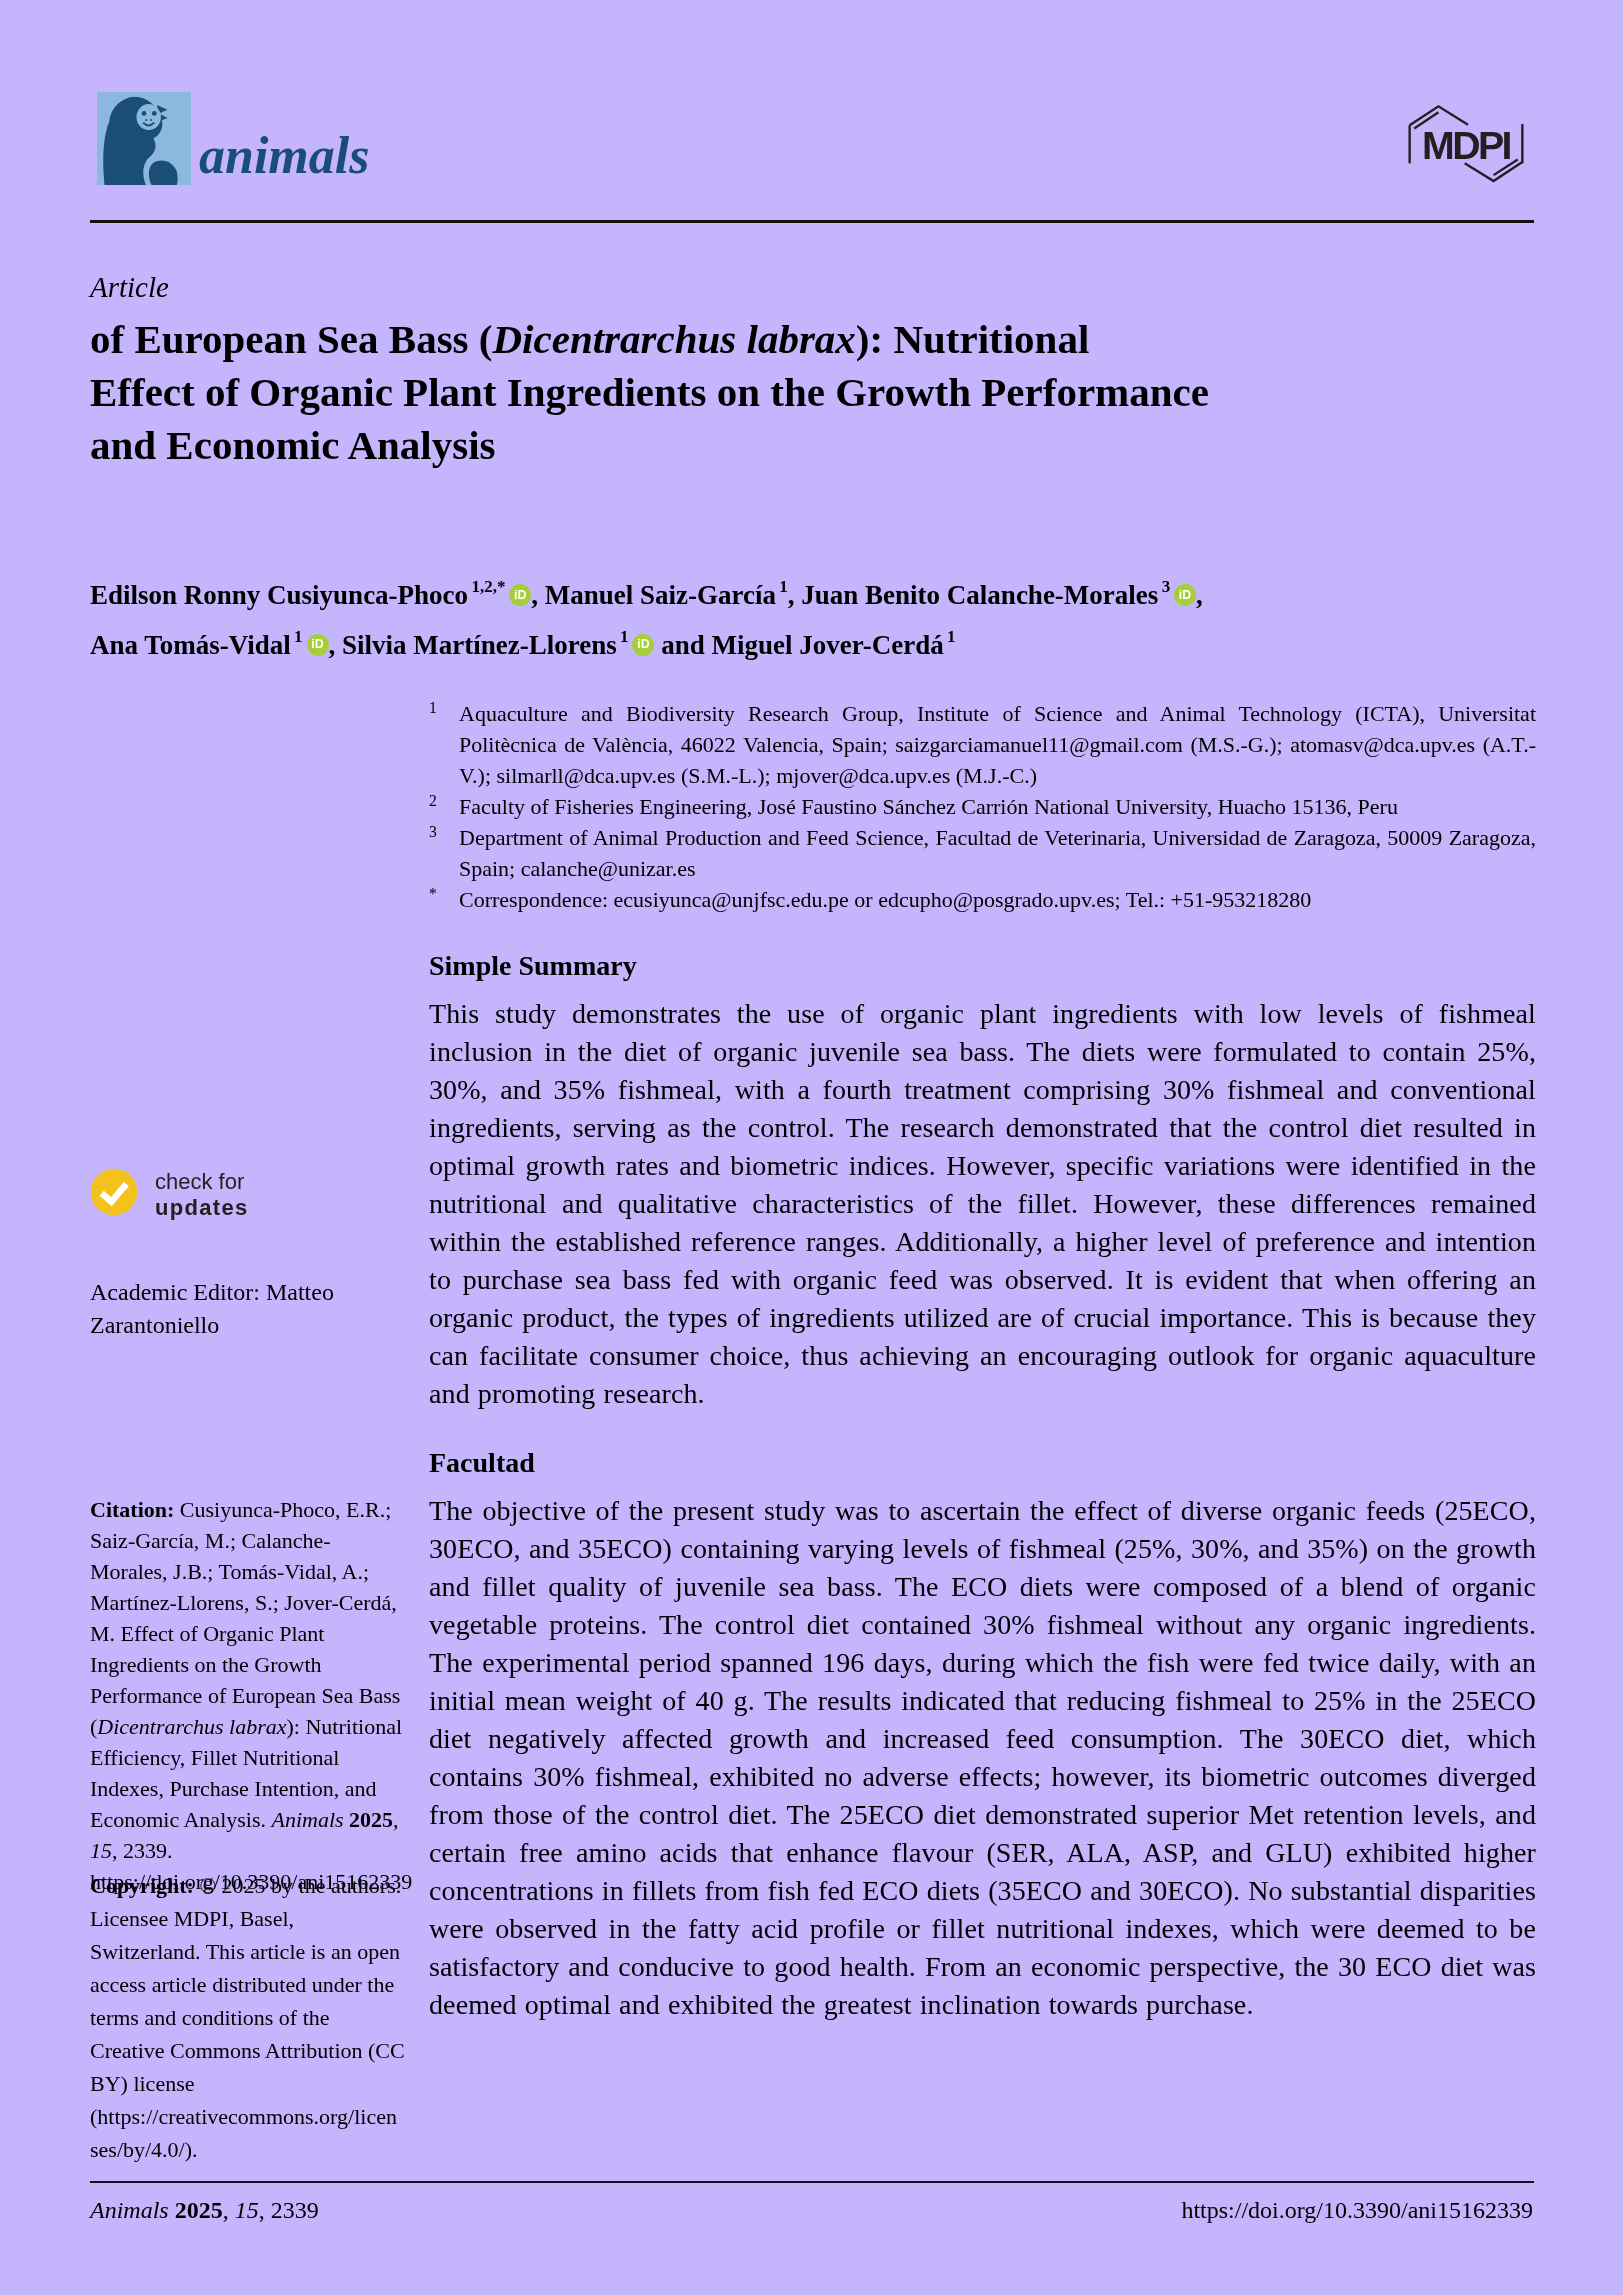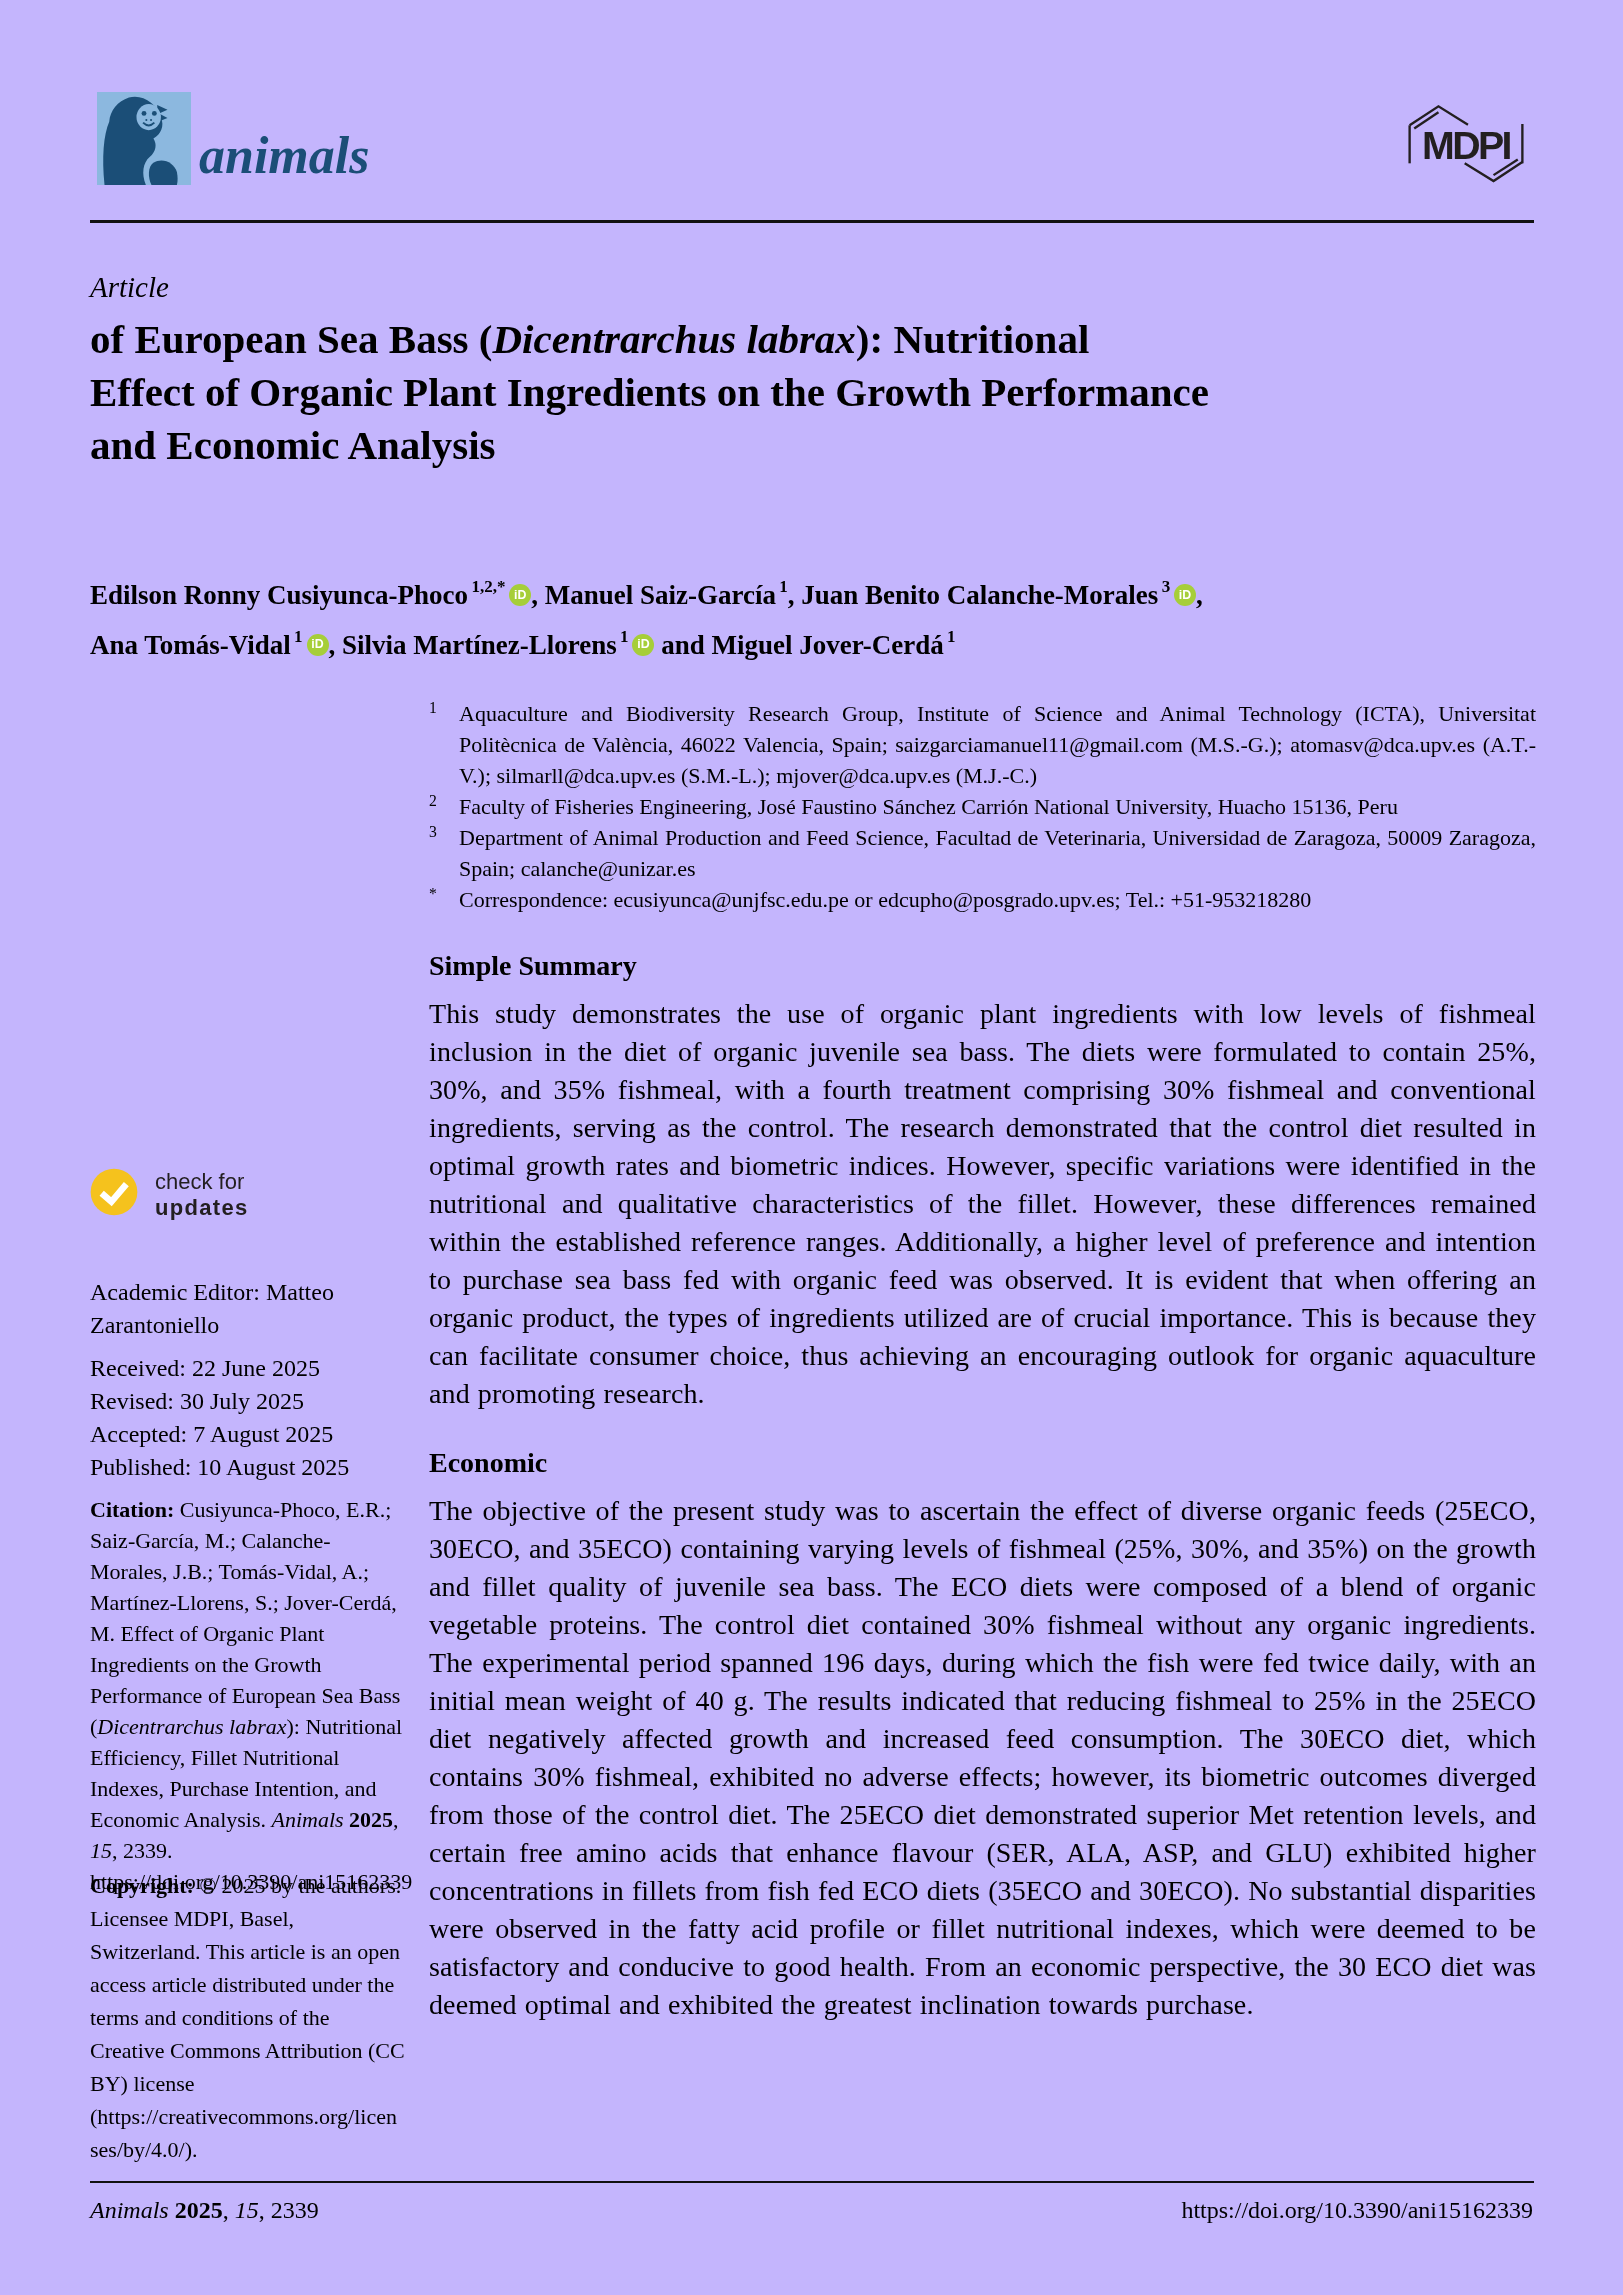--- a/index.html
+++ b/index.html
@@ -133,42 +133,36 @@
     </div>
     <div class="aff-row">
       <span class="aff-marker">*</span>
       <span class="aff-text">Correspondence: ecusiyunca@unjfsc.edu.pe or edcupho@posgrado.upv.es; Tel.: +51-953218280</span>
     </div>
   </div>
 
   <div class="section-heading" style="top:950px;">Simple Summary</div>
   <div class="body-text" style="top:995px;">This study demonstrates the use of organic plant ingredients with low levels of fishmeal inclusion in the diet of organic juvenile sea bass. The diets were formulated to contain 25%, 30%, and 35% fishmeal, with a fourth treatment comprising 30% fishmeal and conventional ingredients, serving as the control. The research demonstrated that the control diet resulted in optimal growth rates and biometric indices. However, specific variations were identified in the nutritional and qualitative characteristics of the fillet. However, these differences remained within the established reference ranges. Additionally, a higher level of preference and intention to purchase sea bass fed with organic feed was observed. It is evident that when offering an organic product, the types of ingredients utilized are of crucial importance. This is because they can facilitate consumer choice, thus achieving an encouraging outlook for organic aquaculture and promoting research.</div>
 
-  <div class="section-heading" style="top:1447px;">Economic</div>
+  <div class="section-heading" style="top:1447px;">Facultad</div>
   <div class="body-text" style="top:1492px;">The objective of the present study was to ascertain the effect of diverse organic feeds (25ECO, 30ECO, and 35ECO) containing varying levels of fishmeal (25%, 30%, and 35%) on the growth and fillet quality of juvenile sea bass. The ECO diets were composed of a blend of organic vegetable proteins. The control diet contained 30% fishmeal without any organic ingredients. The experimental period spanned 196 days, during which the fish were fed twice daily, with an initial mean weight of 40 g. The results indicated that reducing fishmeal to 25% in the 25ECO diet negatively affected growth and increased feed consumption. The 30ECO diet, which contains 30% fishmeal, exhibited no adverse effects; however, its biometric outcomes diverged from those of the control diet. The 25ECO diet demonstrated superior Met retention levels, and certain free amino acids that enhance flavour (SER, ALA, ASP, and GLU) exhibited higher concentrations in fillets from fish fed ECO diets (35ECO and 30ECO). No substantial disparities were observed in the fatty acid profile or fillet nutritional indexes, which were deemed to be satisfactory and conducive to good health. From an economic perspective, the 30 ECO diet was deemed optimal and exhibited the greatest inclination towards purchase.</div>
 
   <div class="side badge" style="top:1168px;">
     <svg viewBox="0 0 74 74" width="48" height="48">
       <circle cx="37" cy="37" r="36" fill="#F5C21D"></circle>
       <path d="M18,39 L33,52 L56,25" stroke="#ffffff" stroke-width="10" fill="none"></path>
     </svg>
     <div class="badge-text">
       <div>check for</div>
       <div class="b2">updates</div>
     </div>
   </div>
 
   <div class="side side-editor" style="top:1276px;">Academic Editor: Matteo Zarantoniello</div>
 
-  <div class="side side-dates" style="top:1352px;">
-    <div>Received: 22 June 2025</div>
-    <div>Revised: 30 July 2025</div>
-    <div>Accepted: 7 August 2025</div>
-    <div>Published: 10 August 2025</div>
-  </div>
 
   <div class="side side-cite" style="top:1494px;">
     <span class="lbl">Citation:</span><span> Cusiyunca-Phoco, E.R.; Saiz-García, M.; Calanche-Morales, J.B.; Tomás-Vidal, A.; Martínez-Llorens, S.; Jover-Cerdá, M. Effect of Organic Plant Ingredients on the Growth Performance of European Sea Bass (</span><span class="i">Dicentrarchus labrax</span><span>): Nutritional Efficiency, Fillet Nutritional Indexes, Purchase Intention, and Economic Analysis. </span><span class="i">Animals </span><span class="b">2025</span><span>, </span><span class="i">15</span><span>, 2339. </span><span>https://doi.org/10.3390/ani15162339</span>
   </div>
 
   <div class="side side-copy" style="top:1869px;">
     <span class="lbl">Copyright:</span><span> © 2025 by the authors. Licensee MDPI, Basel, Switzerland. This article is an open access article distributed under the terms and conditions of the Creative Commons Attribution (CC BY) license (https://creativecommons.org/licenses/by/4.0/).</span>
   </div>
 
   <div class="footer-rule"></div>

